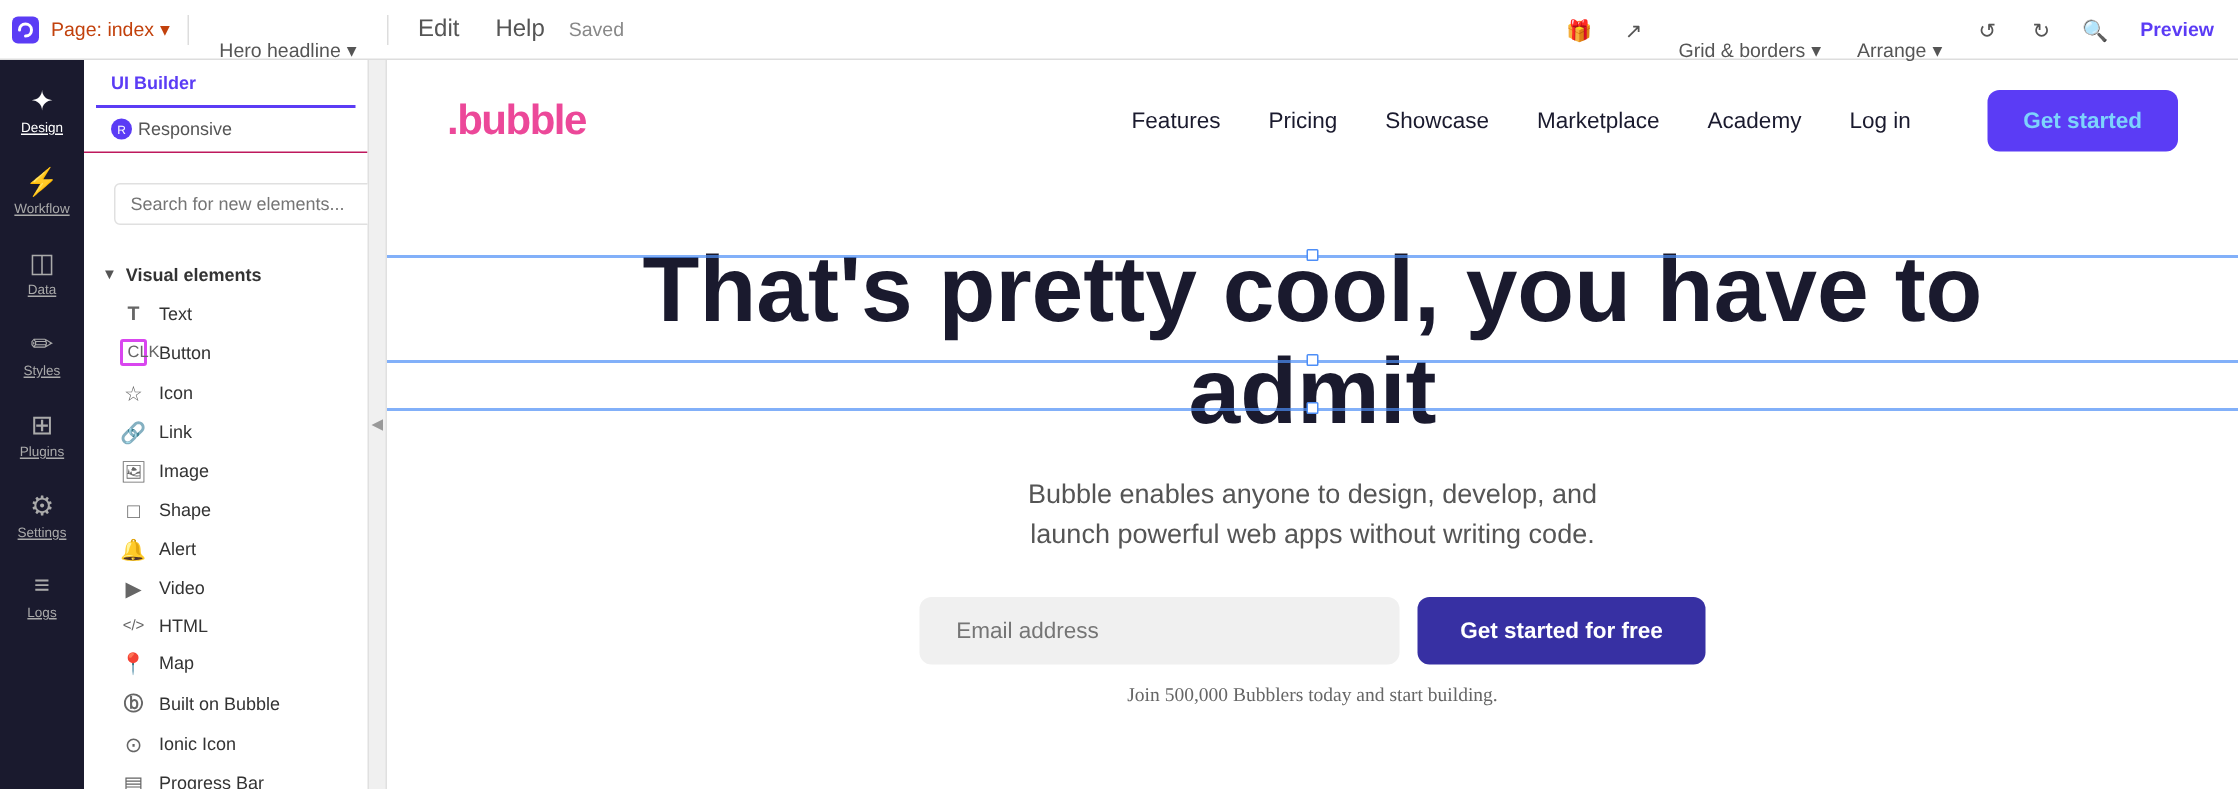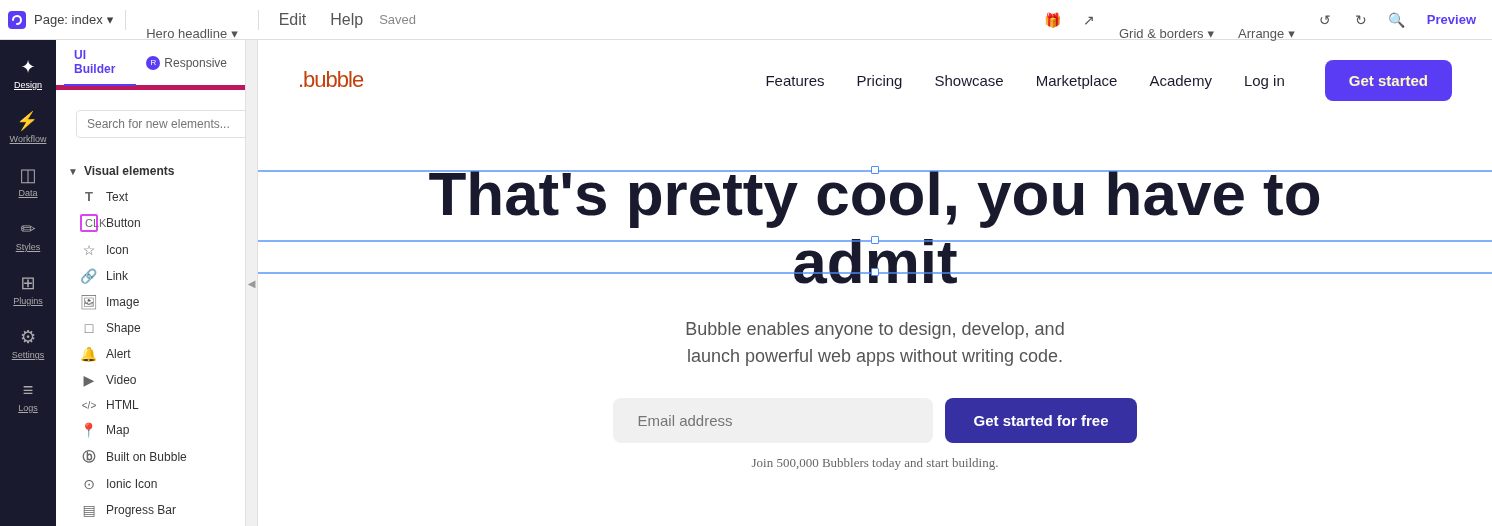--- a/index.html
+++ b/index.html
@@ -23,21 +23,21 @@
       background: #5b3cf5;
       border-radius: 4px;
       display: flex; align-items: center; justify-content: center;
       color: white;
       font-size: 10px;
       font-weight: bold;
       flex-shrink: 0;
     }
     .toolbar-page-selector {
       display: flex; align-items: center; gap: 4px;
-      font-size: 13px; color: #404040;
+      font-size: 13px; color: #c2410c;
       cursor: pointer;
     }
     .toolbar-separator { width: 1px; height: 20px; background: #ddd; margin: 0 4px; }
     .toolbar-dropdown {
       display: flex; align-items: center; gap: 4px;
       font-size: 13px; color: #555;
       cursor: pointer;
       padding: 4px 8px;
       border-radius: 4px;
       margin-top: 28px;
@@ -100,22 +100,23 @@
       width: 190px;
       background: #fff;
       border-right: 1px solid #e0e0e0;
       display: flex;
       flex-direction: column;
       flex-shrink: 0;
       overflow: hidden;
     }
     .panel-tabs {
       display: flex;
-      border-bottom: 5px solid #be185d;
+      border-bottom: 1px solid #be185d;
       padding: 0 8px;
+      flex-direction: column;
     }
     .panel-tab {
       padding: 8px 10px;
       font-size: 12px;
       cursor: pointer;
       color: #555;
       border-bottom: 2px solid transparent;
       margin-bottom: -1px;
     }
     .panel-tab.active {
@@ -195,46 +196,46 @@
 
     
     .bubble-header {
       display: flex; align-items: center;
       padding: 0 40px;
       height: 80px;
       background: #fff;
       border-bottom: none;
     }
     .bubble-logo {
-      font-size: 22px;
-      font-weight: 400;
-      color: #c2410c;
+      font-size: 28px;
+      font-weight: 700;
+      color: #ec4899;
       letter-spacing: -1px;
     }
     .bubble-nav {
       display: flex; align-items: center; gap: 32px;
       margin-left: auto;
     }
     .bubble-nav-item {
       font-size: 15px;
       color: #1a1a2e;
       cursor: pointer;
       text-decoration: none;
       font-weight: 500;
     }
     .bubble-get-started {
       background: #5b3cf5;
-      color: #fef9c3;
+      color: #7dd3fc;
       padding: 12px 24px;
       border-radius: 8px;
       font-size: 15px;
       font-weight: 600;
       cursor: pointer;
       border: none;
-      margin-left: 8px;
+      margin-left: 19px;
       text-align: center;
     }
     .bubble-hero {
       display: flex; flex-direction: column; align-items: center;
       padding: 40px 40px 30px;
       text-align: center;
     }
     .bubble-headline {
       font-size: 62px;
       font-weight: 900;

